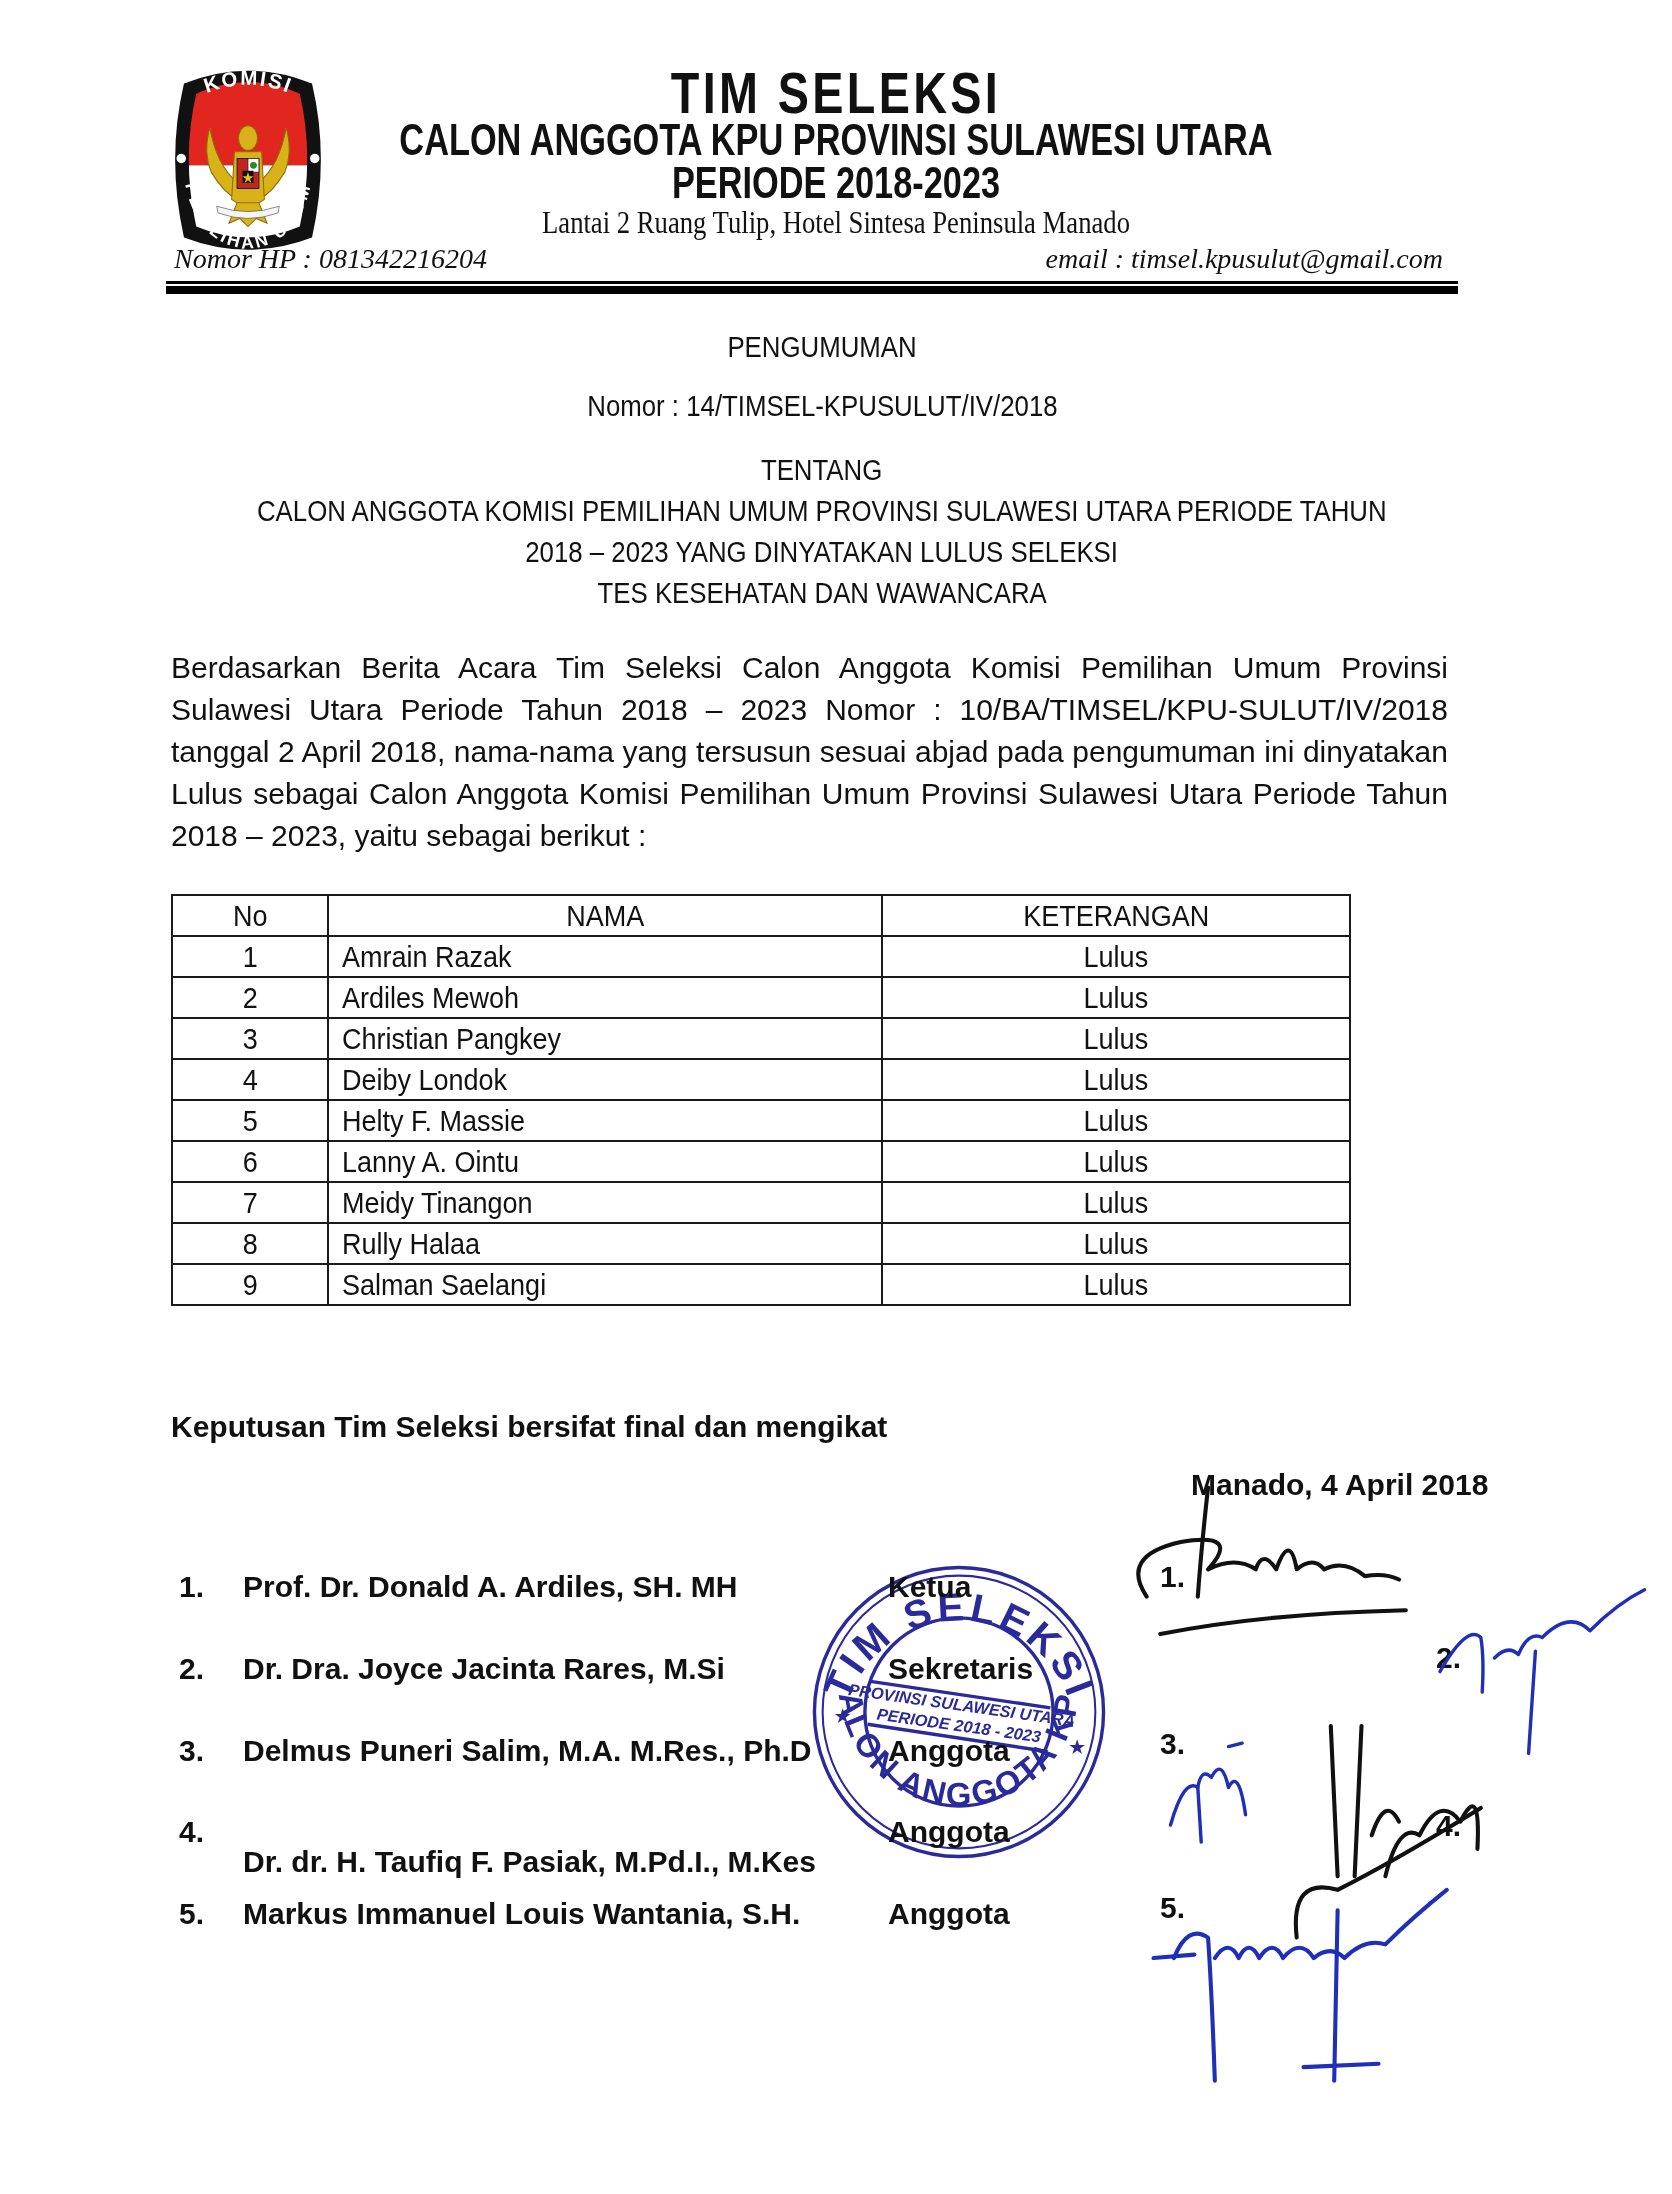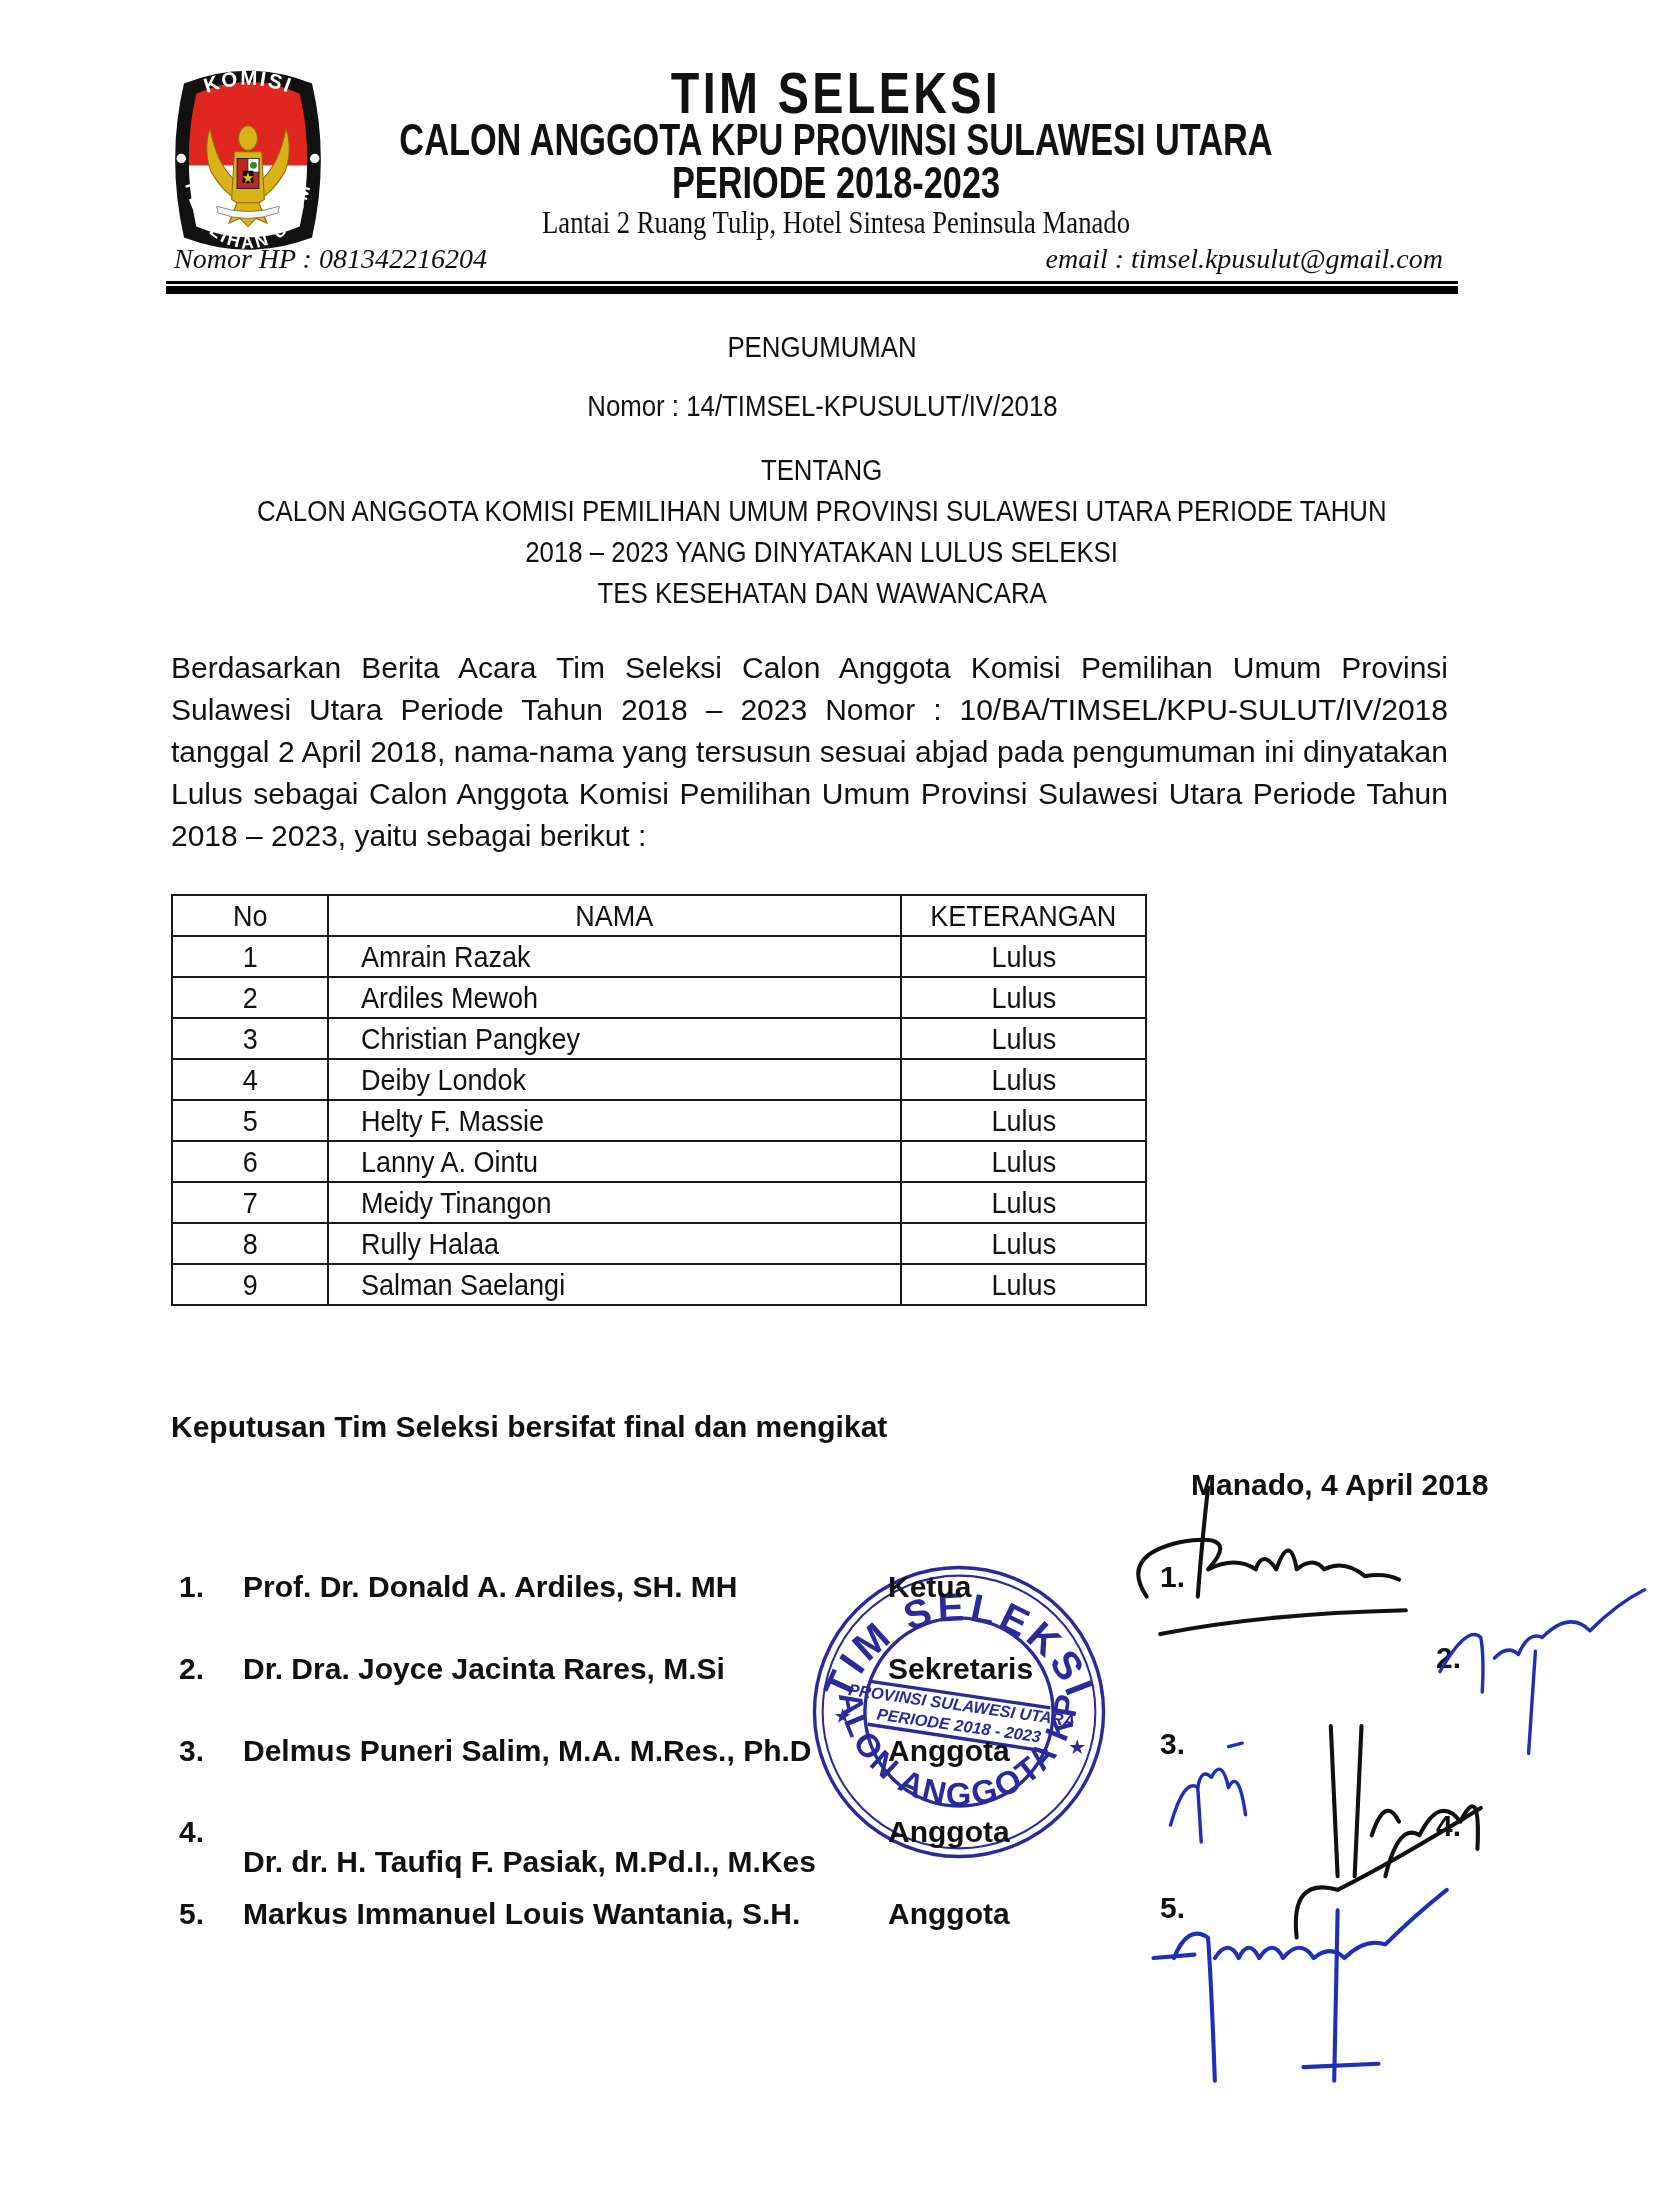--- a/index.html
+++ b/index.html
@@ -21,25 +21,25 @@
   #rule-thick { left:166px; top:286px; width:1292px; height:8.2px; background:#000; }
 
   
   .doc { font-family:"Liberation Sans", "DejaVu Sans", sans-serif; font-size:30px; line-height:41px;text-align:center; }
   .ctr-line { left:0; width:1644px; text-align:center; }
   .ctr-line span { display:inline-block; transform:scaleX(0.86); }
 
   #para { left:171px; top:647px; width:1277px; font-size:30px; line-height:42px; text-align:justify; text-align-last:left; }
 
   
-  #tbl { left:171px; top:894px; width:976px; border-collapse:collapse; }
+  #tbl { left:171px; top:894px; width:1180px; border-collapse:collapse; }
   #tbl th, #tbl td { border:2px solid #1a1a1a; height:39px; padding:0 0; font-size:30px; font-family:"Liberation Sans", sans-serif; }
   #tbl th { font-weight:normal; }
   #tbl .c-no { width:154px; text-align:center; }
-  #tbl .c-name { width:539px; text-align:left; padding-left:32px; }
+  #tbl .c-name { width:539px; text-align:left; padding-left:13px; }
   #tbl th.c-name { text-align:center; padding-left:0; }
   #tbl .c-ket { text-align:center; }
   #tbl td span, #tbl th span { display:inline-block; transform:scaleX(0.9); transform-origin:left center; }
   #tbl .c-no span, #tbl .c-ket span, #tbl th span { transform-origin:center center; }
 
   #decision { left:171px; top:1406px; font-size:30px; font-weight:bold; }
   #date { left:1191px; top:1464px; font-size:30px; font-weight:bold; }
 
   .sig-num { left:179px; font-size:30px; font-weight:bold; }
   .sig-name { left:243px; font-size:30px; font-weight:bold; }

